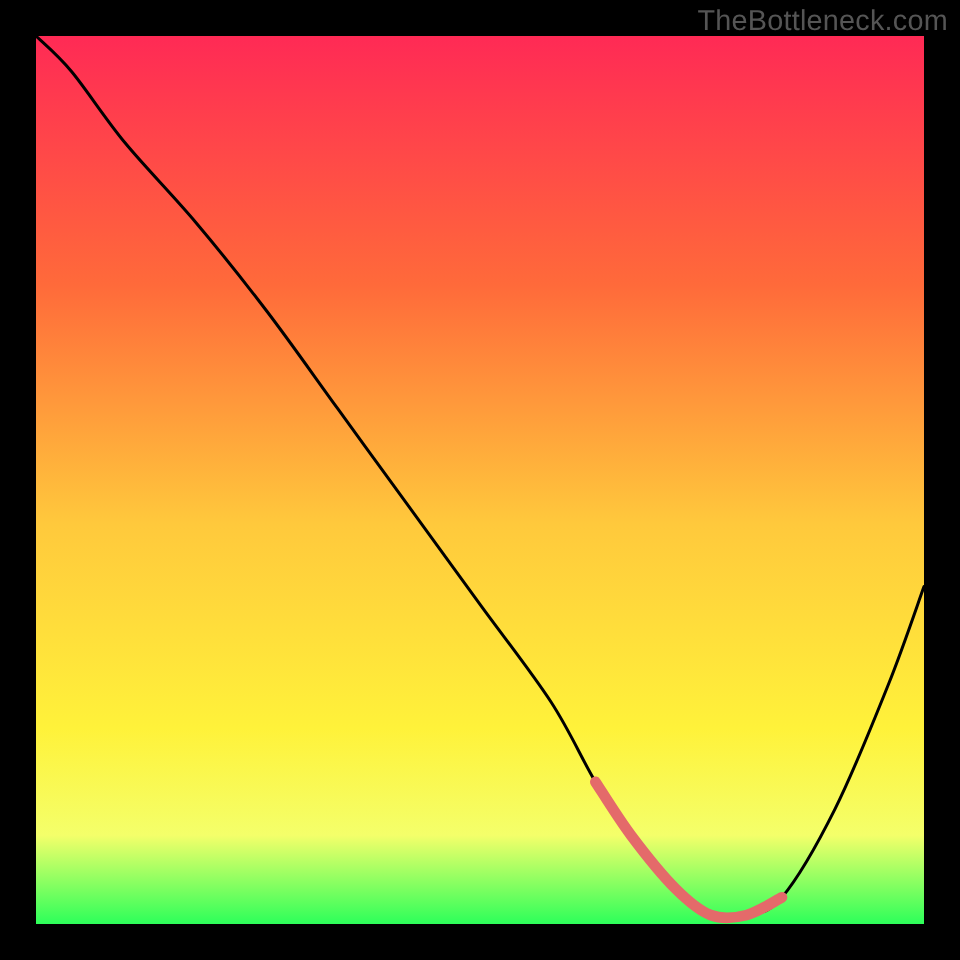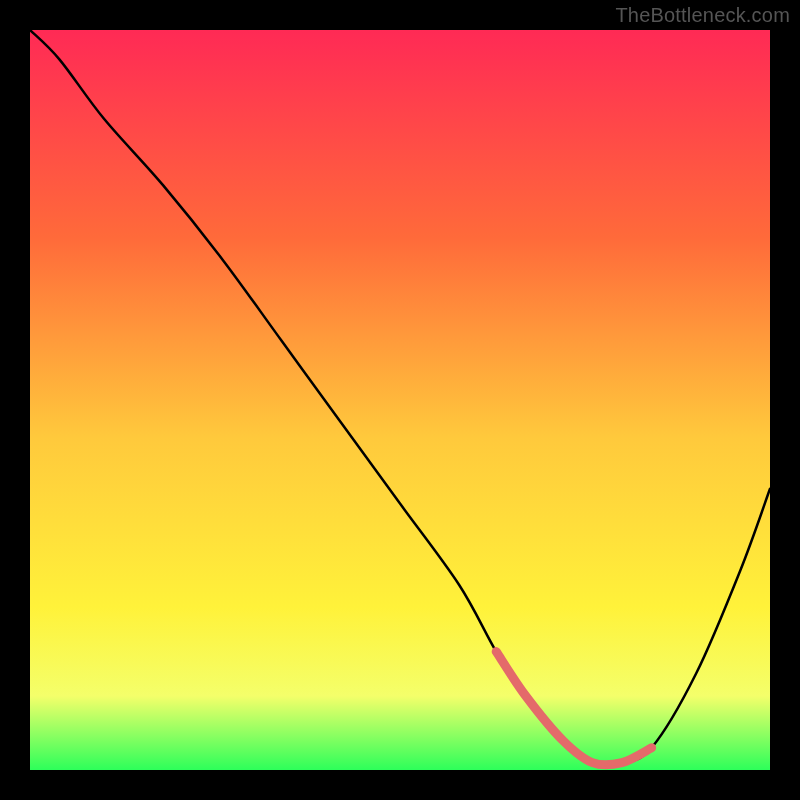--- a/index.html
+++ b/index.html
@@ -15,21 +15,21 @@
     position: relative;
     width: 800px;
     height: 800px;
     background: #000;
   }
   .watermark {
     position: absolute;
     top: 4px;
     right: 10px;
     color: #555;
-    font-size: 20px;
+    font-size: 24px;
     font-weight: 500;
     letter-spacing: 0.2px;
     z-index: 5;
   }
   .plot {
     position: absolute;
     left: 30px;
     top: 30px;
     width: 740px;
     height: 740px;

